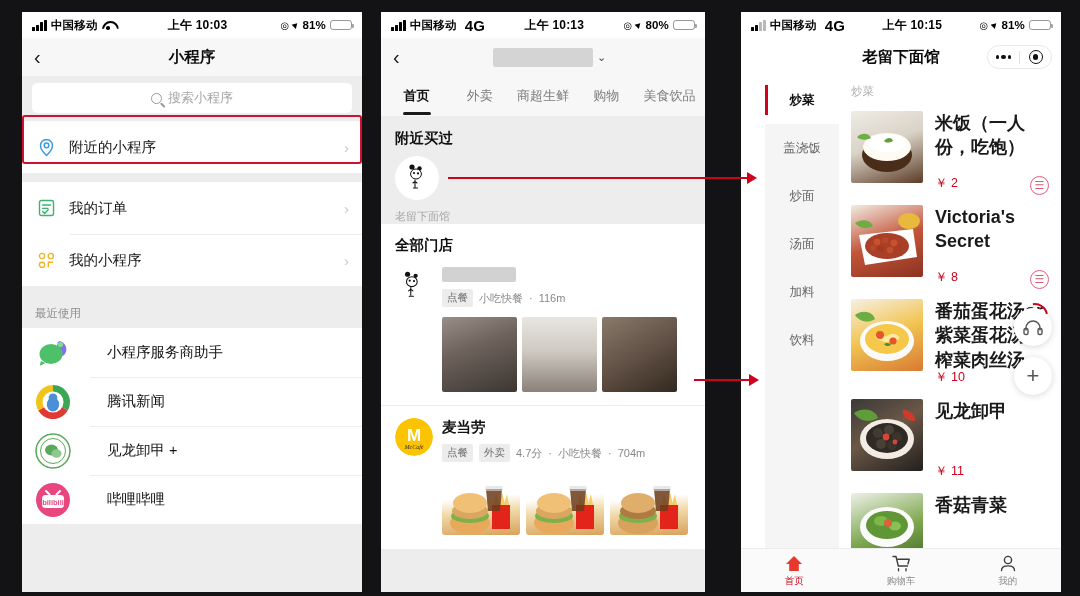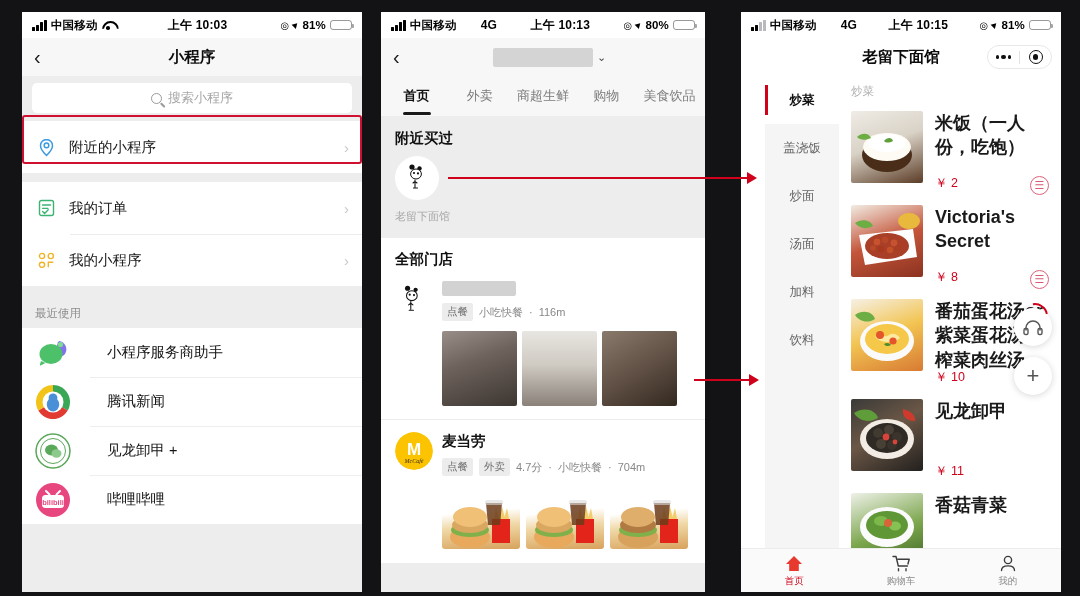--- a/index.html
+++ b/index.html
@@ -29,21 +29,21 @@
   }
   .sb-left { display: flex; align-items: center; gap: 4px; }
   .bars { display: inline-flex; align-items: flex-end; gap: 1.5px; height: 11px; }
   .bars i { display: block; width: 2.6px; background: #000; border-radius: .5px; }
   .bars i:nth-child(1) { height: 4px; }
   .bars i:nth-child(2) { height: 6px; }
   .bars i:nth-child(3) { height: 8.5px; }
   .bars i:nth-child(4) { height: 11px; }
   .bars.dim i:nth-child(3), .bars.dim i:nth-child(4) { background: #b9b9bd; }
   .carrier { font-size: 11.5px; font-weight: 700; }
-  .netlabel { font-size: 12px; font-weight: 700; margin-left: 20px; }
+  .netlabel { font-size: 15px; font-weight: 700; margin-left: 4px; }
   .wifi { position: relative; width: 13px; height: 10px; }
   .wifi::before {
     content: ""; position: absolute; left: 0; top: 1px;
     width: 13px; height: 13px;
     border: 2.2px solid #000; border-radius: 50%;
     clip-path: polygon(0 0, 100% 0, 100% 45%, 0 45%);
   }
   .wifi::after {
     content: ""; position: absolute; left: 4.6px; top: 6.4px;
     width: 3.6px; height: 3.6px; border-radius: 50%; background: #000;
@@ -163,21 +163,21 @@
   .m-tab.active::after {
     content: ""; position: absolute; left: 50%; transform: translateX(-50%);
     bottom: -10px; width: 28px; height: 2.6px; background: #1a1a1a; border-radius: 2px;
   }
   .m-body { background: #ededed; height: calc(580px - 26px - 38px - 40px); overflow: hidden; }
   .m-sec-title { font-size: 14.5px; font-weight: 700; color: #111; padding: 13px 14px 8px; }
   .near-item { padding: 0 14px; }
   .avatar-circle { width: 44px; height: 44px; border-radius: 50%; background: #fff; position: relative; overflow: hidden; }
   .panda { position: absolute; left: 13px; top: 8px; }
   .near-name { font-size: 11px; color: #a8a8a8; margin-top: 9px; }
-  .store-card { background: #fff; margin-top: 14px; padding: 12px 14px 14px; }
+  .store-card { background: #fff; padding: 12px 14px 14px; }
   .store-card .card-title { font-size: 14.5px; font-weight: 700; color: #111; }
   .shop-row { display: flex; align-items: flex-start; margin-top: 12px; }
   .shop-logo { width: 38px; height: 38px; border-radius: 50%; background: #fff; position: relative; overflow: hidden; margin-right: 9px; flex: 0 0 38px; }
   .shop-name-blur { width: 74px; height: 15px; background: #d2d2d2; border-radius: 2px; }
   .shop-name { font-size: 14.5px; font-weight: 700; color: #111; }
   .meta { display: flex; align-items: center; gap: 6px; margin-top: 7px; font-size: 11px; color: #888; flex-wrap: wrap; }
   .tag { background: #ececec; color: #6b6b6b; border-radius: 2px; padding: 2px 5px; font-size: 10.5px; }
   .photo-row { display: flex; gap: 5px; margin-top: 10px; margin-left: 47px; }
   .photo { width: 75px; height: 75px; border-radius: 2px; overflow: hidden; position: relative; }
   .sep-line { height: 1px; background: #ededed; margin: 13px -14px 0; }

